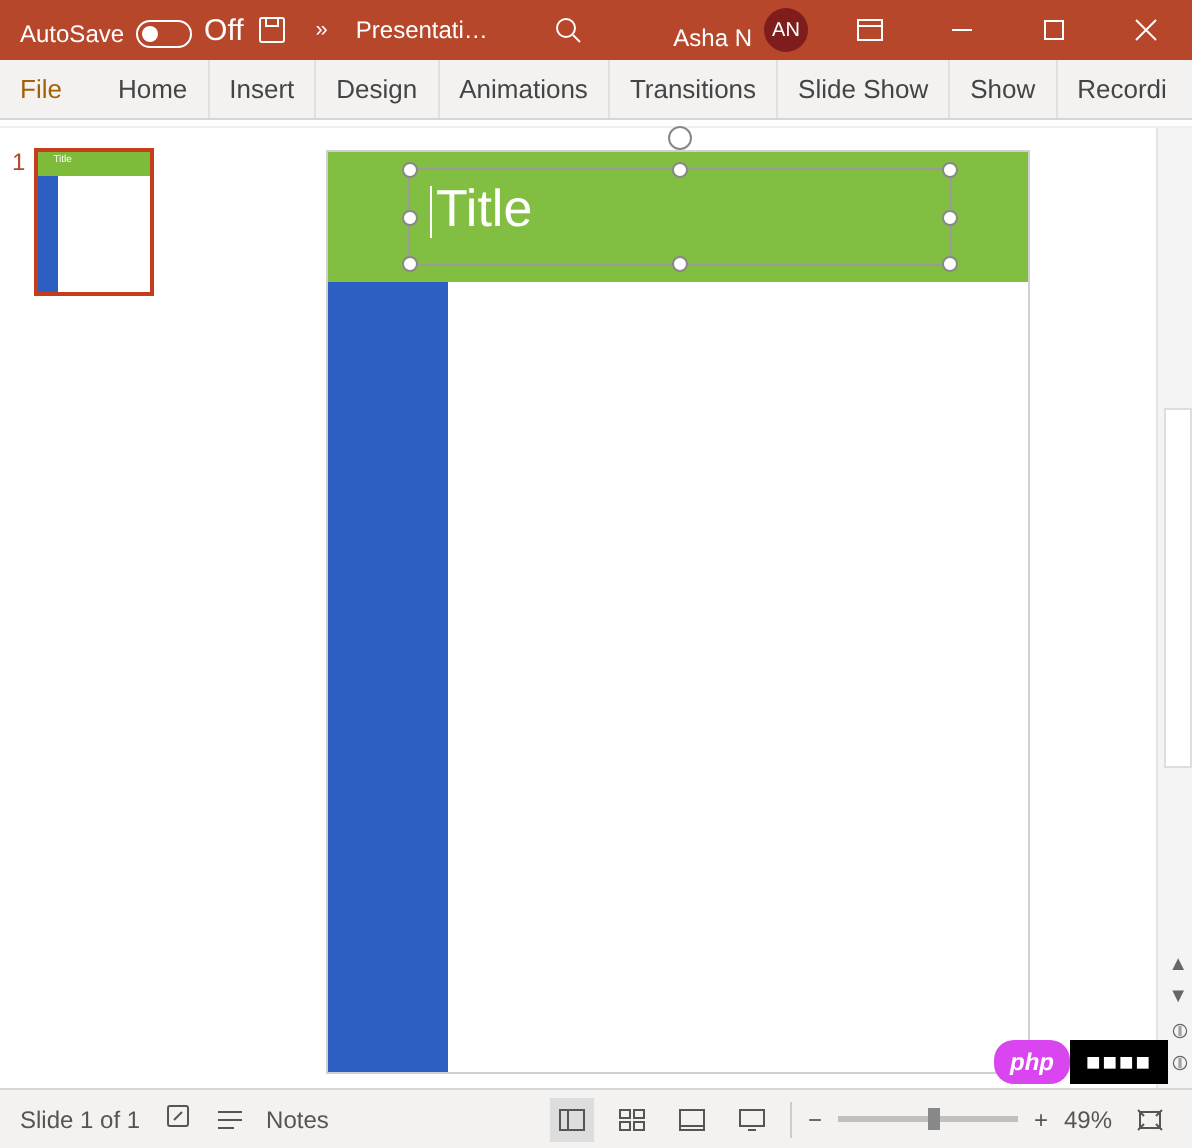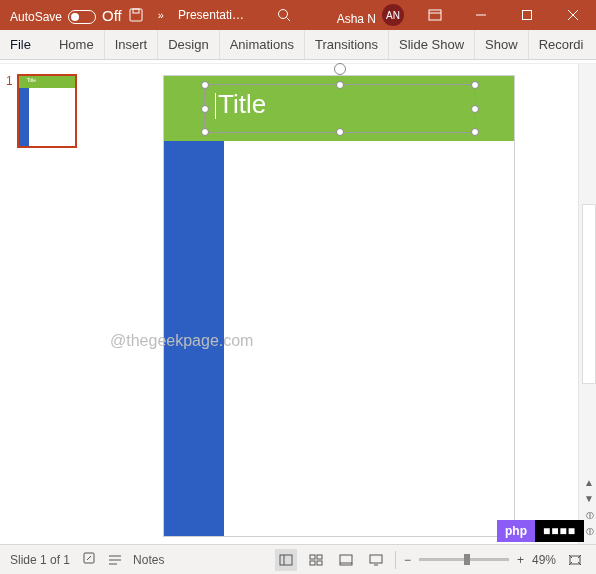--- a/index.html
+++ b/index.html
@@ -15,21 +15,21 @@
 .titlebar .filename { margin-left: 6px; }
 .titlebar .search { margin-left: 30px; }
 .titlebar .user { margin-left: auto; display:flex; align-items:flex-end; gap:6px; margin-right: 8px; }
 .titlebar .avatar { width: 22px; height: 22px; border-radius: 50%; background: #7f1d1d; color:#fff; font-size:10px; display:flex; align-items:center; justify-content:center; }
 .titlebar .winbtn { width: 46px; height: 30px; display:flex; align-items:center; justify-content:center; }
 .titlebar svg { stroke: #fff; fill: none; }
 
 
 .ribbon { height: 30px; background: #f3f2f1; border-bottom: 1px solid #d6d6d6; display:flex; align-items:center; font-size: 13px; color: #444; }
 .ribbon .tab { padding: 0 10px; height: 100%; display:flex; align-items:center; border-right: 1px solid #e0e0e0; cursor:pointer; }
-.ribbon .tab.file { color: #0f172a; border-right:none; padding-right: 18px; }
+.ribbon .tab.file { color: #a16207; border-right:none; padding-right: 18px; }
 
 
 .ribbon-divider { height: 4px; background: #fff; border-bottom: 1px solid #eee; }
 
 
 .workspace { position: relative; height: 480px; display:flex; background:#fff; }
 .thumb-panel { width: 104px; padding: 10px 6px; }
 .thumb-wrap { display:flex; gap:4px; }
 .thumb-num { font-size: 12px; color: #b7472a; }
 .thumb { width: 60px; height: 74px; border: 2px solid #c43e1c; background:#fff; position:relative; }
@@ -65,21 +65,21 @@
 .right-scroll { width:18px; background:#f4f4f4; border-left:1px solid #e4e4e4; position:relative; }
 .right-scroll .blip { position:absolute; right:0; top:140px; width:14px; height:180px; background:#fff; border:1px solid #ddd; }
 .right-scroll .arrow { position:absolute; right:2px; font-size:10px; color:#666; }
 .right-scroll .a1 { bottom:56px; }
 .right-scroll .a2 { bottom:40px; }
 .right-scroll .a3 { bottom:22px; }
 .right-scroll .a4 { bottom:6px; }
 
 
 .php-badge { position:absolute; bottom:32px; right:12px; display:flex; align-items:center; }
-.php-badge .p1 { background:#8b5cf6; color:#fff; font-size:12px; padding:4px 8px; font-weight:bold; }
+.php-badge .p1 { background:#d946ef; color:#fff; font-size:12px; font-style:italic; padding:4px 8px; font-weight:bold;border-radius:10px; }
 .php-badge .p2 { background:#000; color:#fff; font-size:12px; padding:4px 8px; letter-spacing:1px; }
 
 
 .statusbar { position:absolute; bottom:0; left:0; right:0; height:30px; background:#f3f2f1; border-top:1px solid #d6d6d6; display:flex; align-items:center; font-size:12px; color:#555; }
 .statusbar .sb-left { display:flex; align-items:center; gap:12px; padding-left:10px; }
 .statusbar .sb-right { margin-left:auto; display:flex; align-items:center; gap:8px; padding-right:10px; }
 .statusbar .view-btn { width:22px; height:22px; display:flex; align-items:center; justify-content:center; border:1px solid transparent; }
 .statusbar .view-btn.active { background:#ddd; }
 .statusbar .zoom-slider { width:90px; height:3px; background:#c0c0c0; position:relative; }
 .statusbar .zoom-slider .zthumb { position:absolute; left:50%; top:-4px; width:6px; height:11px; background:#888; }
@@ -173,21 +173,20 @@
         <div class="handle h-tc"></div>
         <div class="handle h-tr"></div>
         <div class="handle h-ml"></div>
         <div class="handle h-mr"></div>
         <div class="handle h-bl"></div>
         <div class="handle h-bc"></div>
         <div class="handle h-br"></div>
         <div class="txt"><span class="cursor"></span><span>Title</span></div>
       </div>
     </div>
-    <div class="watermark">@thegeekpage.com</div>
   </div>
 
   <div class="right-scroll">
     <div class="blip"></div>
     <span class="arrow a1">▲</span>
     <span class="arrow a2">▼</span>
     <span class="arrow a3">⦷</span>
     <span class="arrow a4">⦷</span>
   </div>
 </div>

